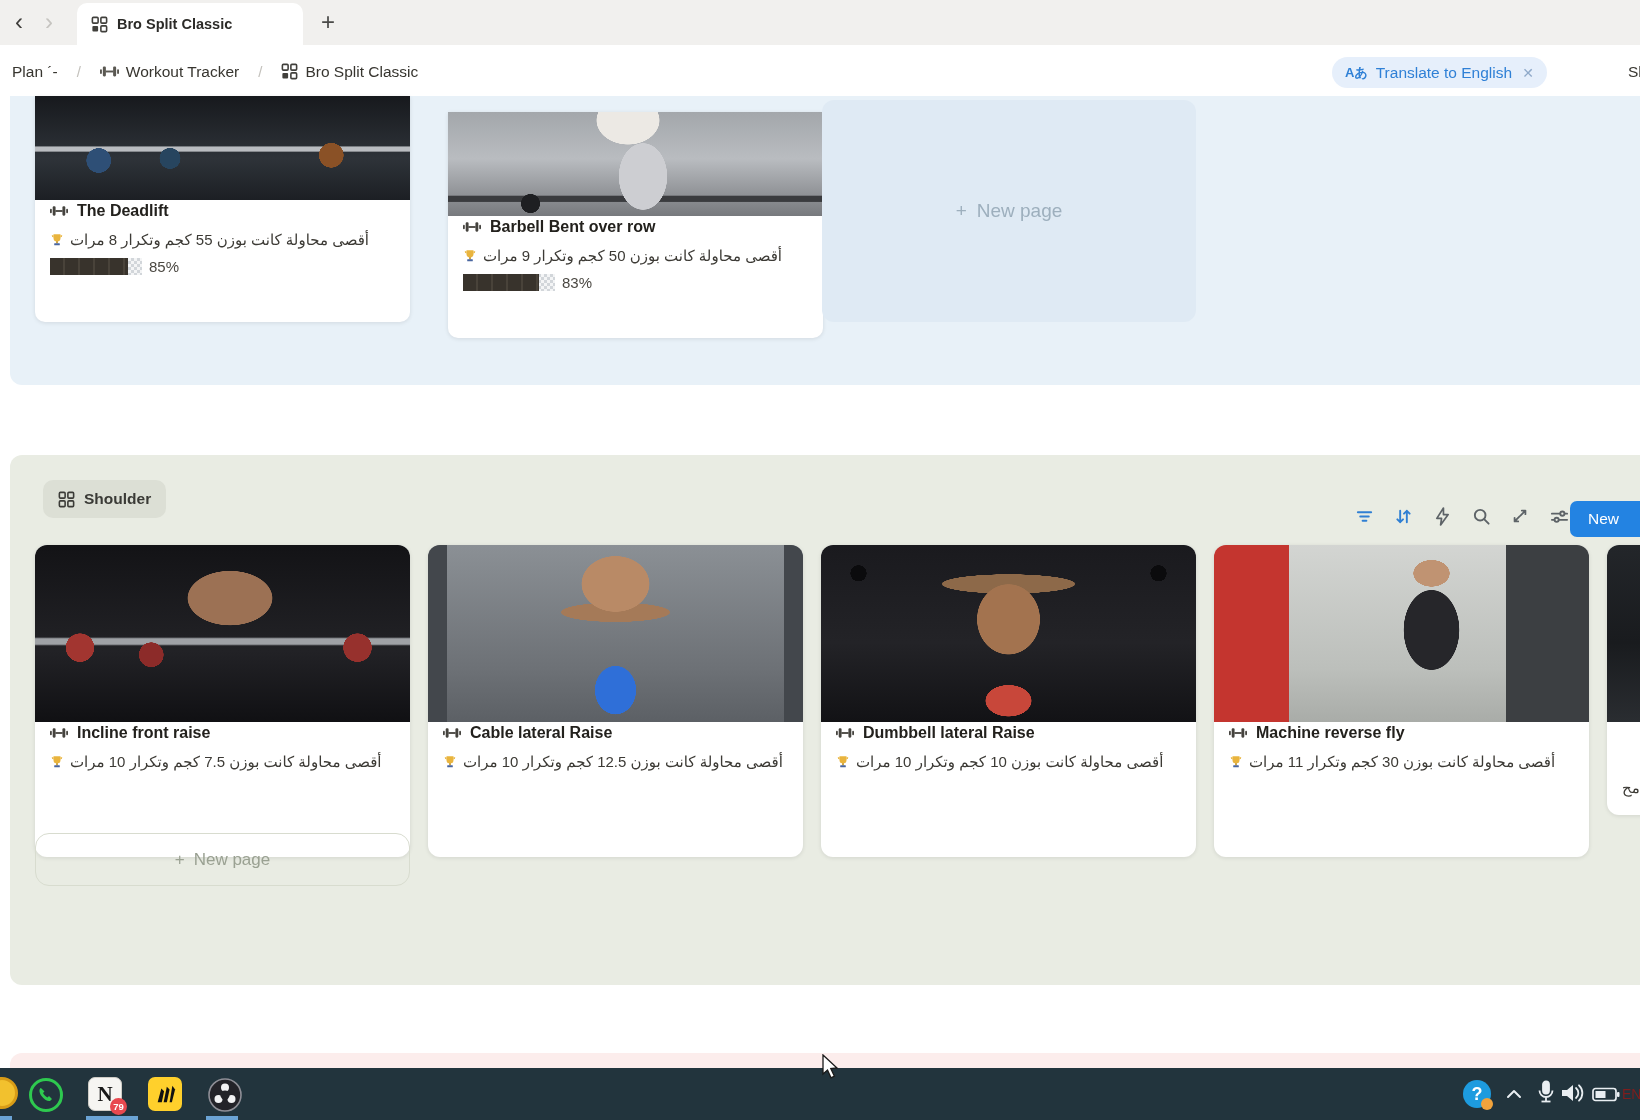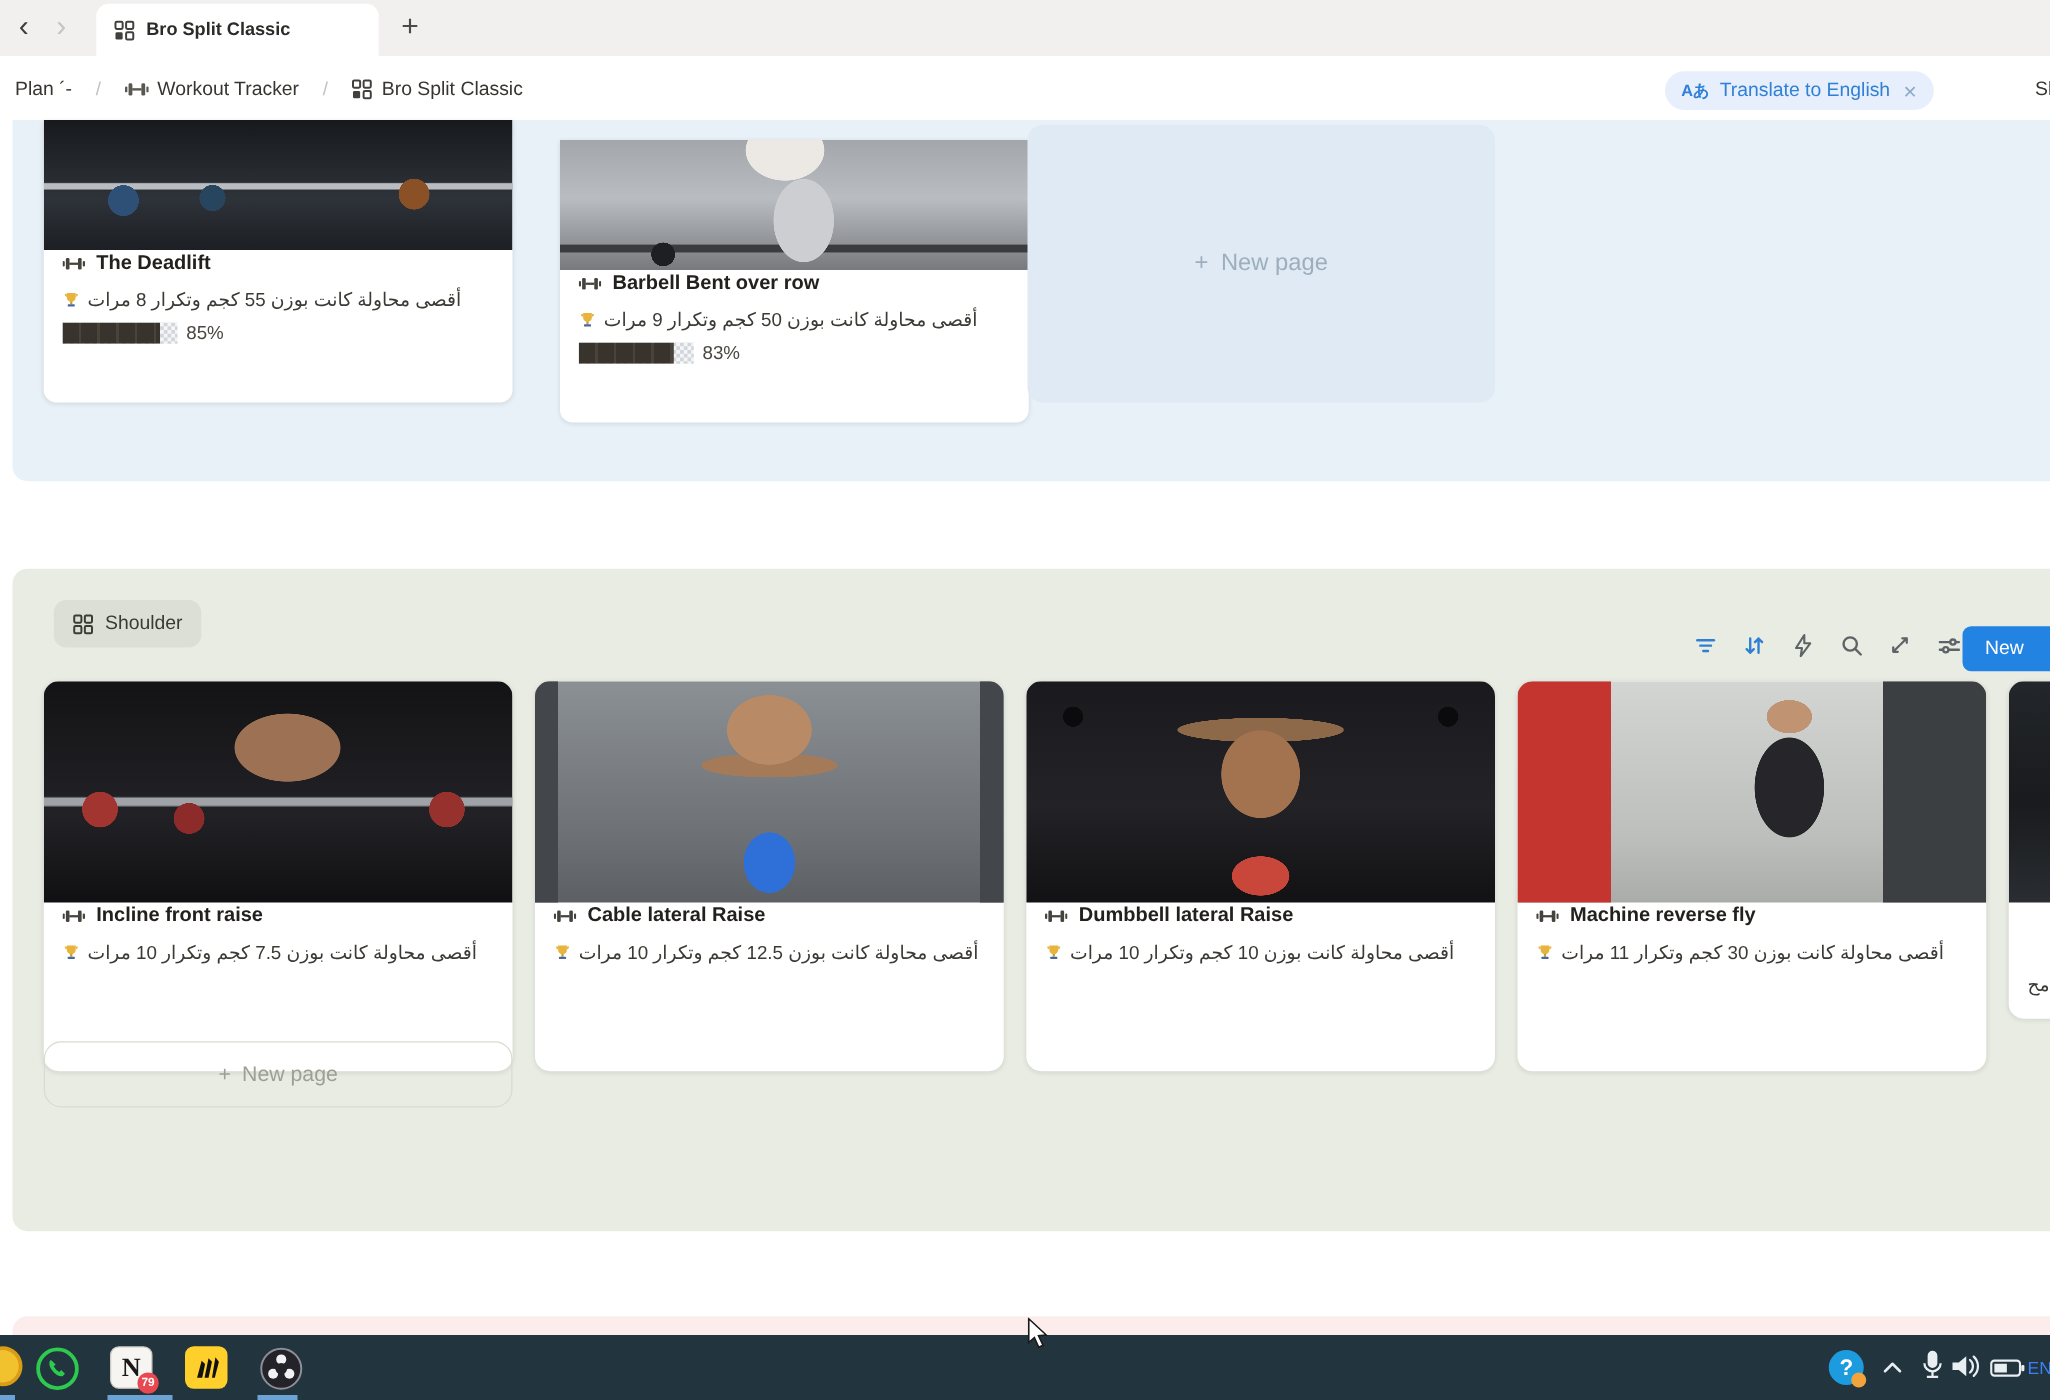--- a/index.html
+++ b/index.html
@@ -44,21 +44,21 @@
   .pbar { width:92px; height:17px; background:
       conic-gradient(#d2d6da 25%, #f4f5f6 0 50%, #d2d6da 0 75%, #f4f5f6 0) 0 0/6px 6px; position:relative; overflow:hidden; }
   .pfill { height:100%; background:repeating-linear-gradient(90deg,#38332c 0 13px,#49433a 13px 15px); }
   .plabel { font-size:15px; color:#4b4842; }
 
   
   .tile-newpage { position:absolute; left:822px; top:100px; width:374px; height:222px; background:#dfeaf4; border-radius:12px; display:flex; align-items:center; justify-content:center; gap:10px; color:#9dafbd; font-size:19px; cursor:pointer; }
   .btn-newpage { position:absolute; left:35px; top:833px; width:375px; height:53px; border:1.5px solid #d8dccf; border-radius:14px; display:flex; align-items:center; justify-content:center; gap:9px; color:#9aa192; font-size:17px; cursor:pointer; }
 
   
-  .viewpill { position:absolute; left:43px; top:480px; height:38px; background:#dcdfd5; border-radius:10px; display:flex; align-items:center; gap:9px; padding:0 15px; font-size:15.5px; font-weight:400; color:#3a3a36; cursor:pointer; }
+  .viewpill { position:absolute; left:43px; top:480px; height:38px; background:#dcdfd5; border-radius:10px; display:flex; align-items:center; gap:9px; padding:0 15px; font-size:15.5px; font-weight:700; color:#3a3a36; cursor:pointer; }
   .toolbar { position:absolute; left:1353px; top:505px; display:flex; align-items:center; gap:17px; }
   .tbicon { width:22px; height:22px; display:flex; align-items:center; justify-content:center; cursor:pointer; }
   .btn-new { position:absolute; left:1570px; top:501px; width:92px; height:36px; background:#2383e2; color:#fff; font-size:15.5px; font-weight:500; border-radius:7px; display:flex; align-items:center; padding-left:18px; cursor:pointer; }
 
   .card5 { position:absolute; left:1607px; top:545px; width:375px; height:270px; background:#fff; border-radius:12px; overflow:hidden; box-shadow:0 1px 4px rgba(20,20,20,.10); }
   .card5 .cimg { height:177px; background:linear-gradient(180deg,#23262a,#191b1e 55%,#2a2d31); }
   .card5 .frag { margin:57px 0 0 15px; font-size:15px; color:#3c3a35; white-space:nowrap; }
 
   
   .img-deadlift { background:
@@ -100,21 +100,21 @@
       linear-gradient(90deg, rgba(0,0,0,0) 78%, #3c3f42 78%),
       linear-gradient(180deg,#d3d5d2,#bcbfbb 70%,#a9aca8); }
 
   
   .taskbar { position:absolute; left:0; top:1068px; width:1640px; height:52px; background:#22343d; }
   .tk { position:absolute; top:1077px; cursor:pointer; }
   .underline { position:absolute; top:1116px; height:4px; background:#6ba3d4; }
   .notion-sq { width:34px; height:34px; background:#f6f5f2; border:1px solid #cfccc6; border-radius:7px; display:flex; align-items:center; justify-content:center; font-family:"Liberation Serif",serif; font-weight:700; font-size:21px; color:#191919; position:relative; }
   .badge { position:absolute; right:-6px; bottom:-5px; width:17px; height:17px; border-radius:50%; background:#e8484f; color:#fff; font-family:"Liberation Sans",sans-serif; font-size:9.5px; font-weight:700; display:flex; align-items:center; justify-content:center; }
   .miro-sq { width:34px; height:34px; background:#ffd02c; border-radius:7px; display:flex; align-items:center; justify-content:center; }
-  .tray-en { position:absolute; left:1622px; top:1086px; color:#3b82f6; font-size:14px; }
+  .tray-en { position:absolute; left:1622px; top:1086px; color:#7f1d1d; font-size:14px; }
   .helpdot { position:absolute; width:12px; height:12px; border-radius:50%; background:#f2a33c; right:-2px; bottom:-2px; }
 
   .cursor { position:absolute; left:820px; top:1054px; }
 </style>
 </head>
 <body>
 
 <div class="screen">
 
   <div class="tabstrip">

